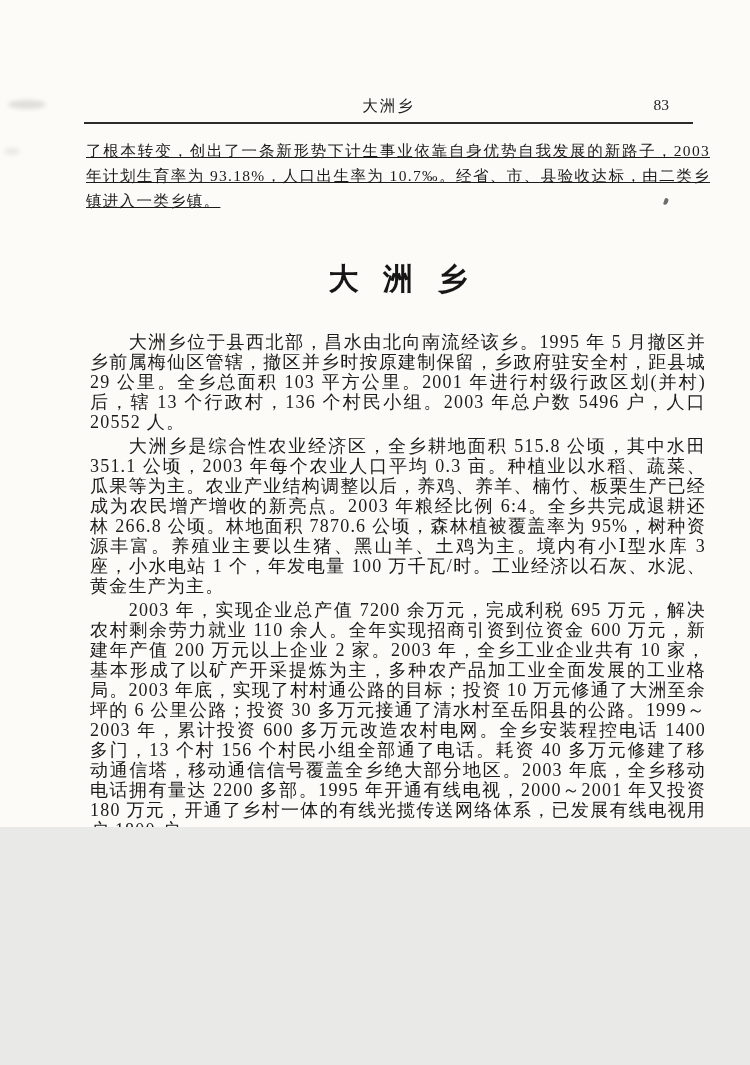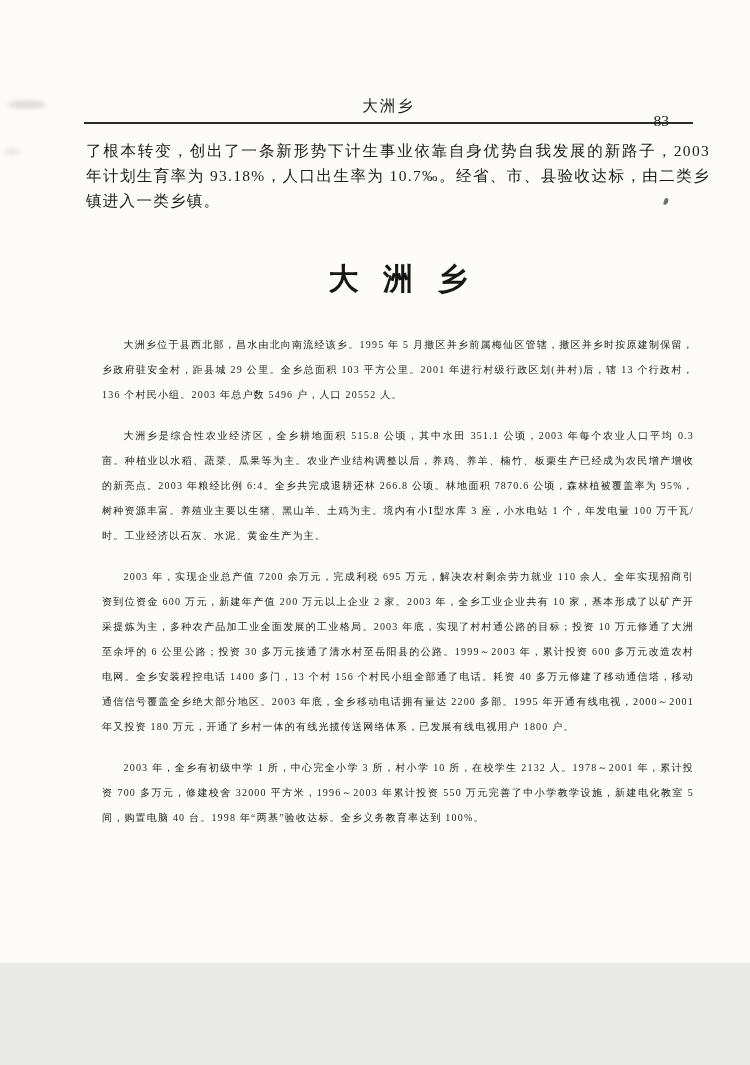--- a/index.html
+++ b/index.html
@@ -3,21 +3,21 @@
 <meta charset="utf-8">
 <style>
   html, body {
     margin: 0;
     padding: 0;
     background: #e9e9e7;
   }
   .scan-page {
     position: relative;
     width: 750px;
-    height: 963px;
+    height: 827px;
     margin: 0 auto;
     background: #fcfbf8;
     overflow: hidden;
     font-family: "Liberation Serif", "DejaVu Serif", serif;
     color: #1b1b1b;
   }
   
   .head-band {
     position: absolute;
     left: 84px;
@@ -35,51 +35,51 @@
     font-size: 15.5px;
     letter-spacing: 2px;
     color: #222;
   }
   .page-number {
     position: absolute;
     right: 24px;
     top: 0;
     font-size: 15.5px;
     color: #222;
-    margin-top: 16px;
   }
   
   .text-column {
     position: absolute;
     left: 86px;
     top: 138px;
     width: 624px;
   }
   .continuation {
     margin: 0;
     font-size: 15.5px;
     line-height: 25px;
     letter-spacing: 1.3px;
     text-align: justify;
     text-justify: inter-ideograph;
+    text-decoration: underline;
   }
   .section-title {
     margin: 46px 0 32px 0;
     text-align: center;
     font-size: 30px;
     font-weight: bold;
     letter-spacing: 0.82em;
     text-indent: 0.82em; 
     color: #161616;
     white-space: nowrap;
   }
   .body-text p {
-    margin: 16px;
-    font-size: 10px;
-    line-height: 25px;
+    margin: 4px;
+    font-size: 18px;
+    line-height: 20px;
     letter-spacing: 1.2px;
     text-align: justify;
     text-justify: inter-ideograph;
     text-indent: 2.15em;
   }
   
   .smudge {
     position: absolute;
     background: #c9c7c2;
     border-radius: 50%;

